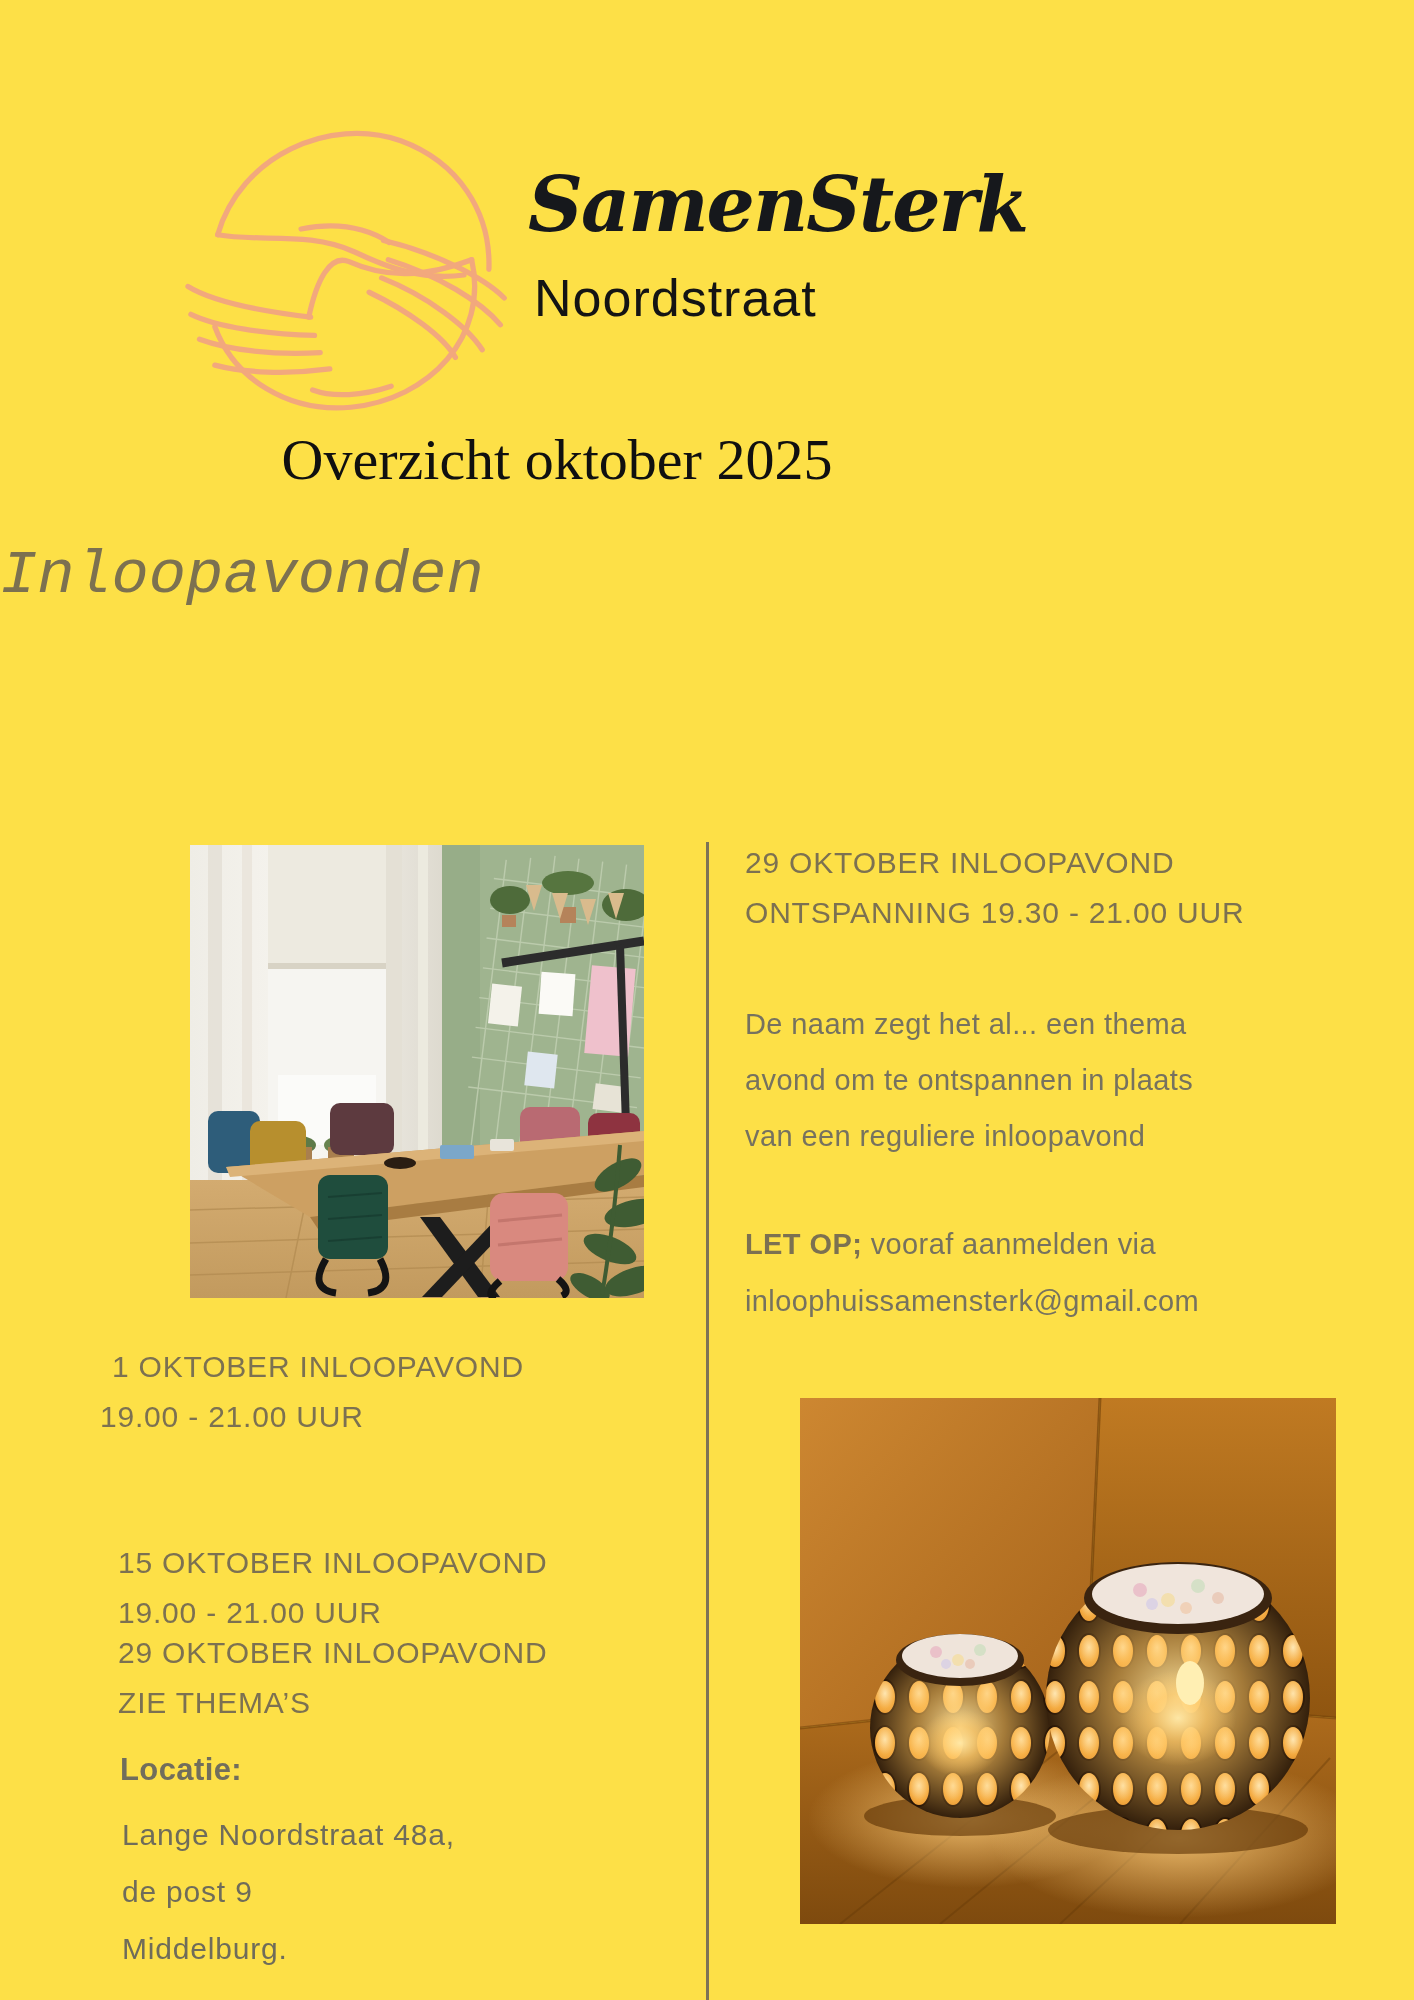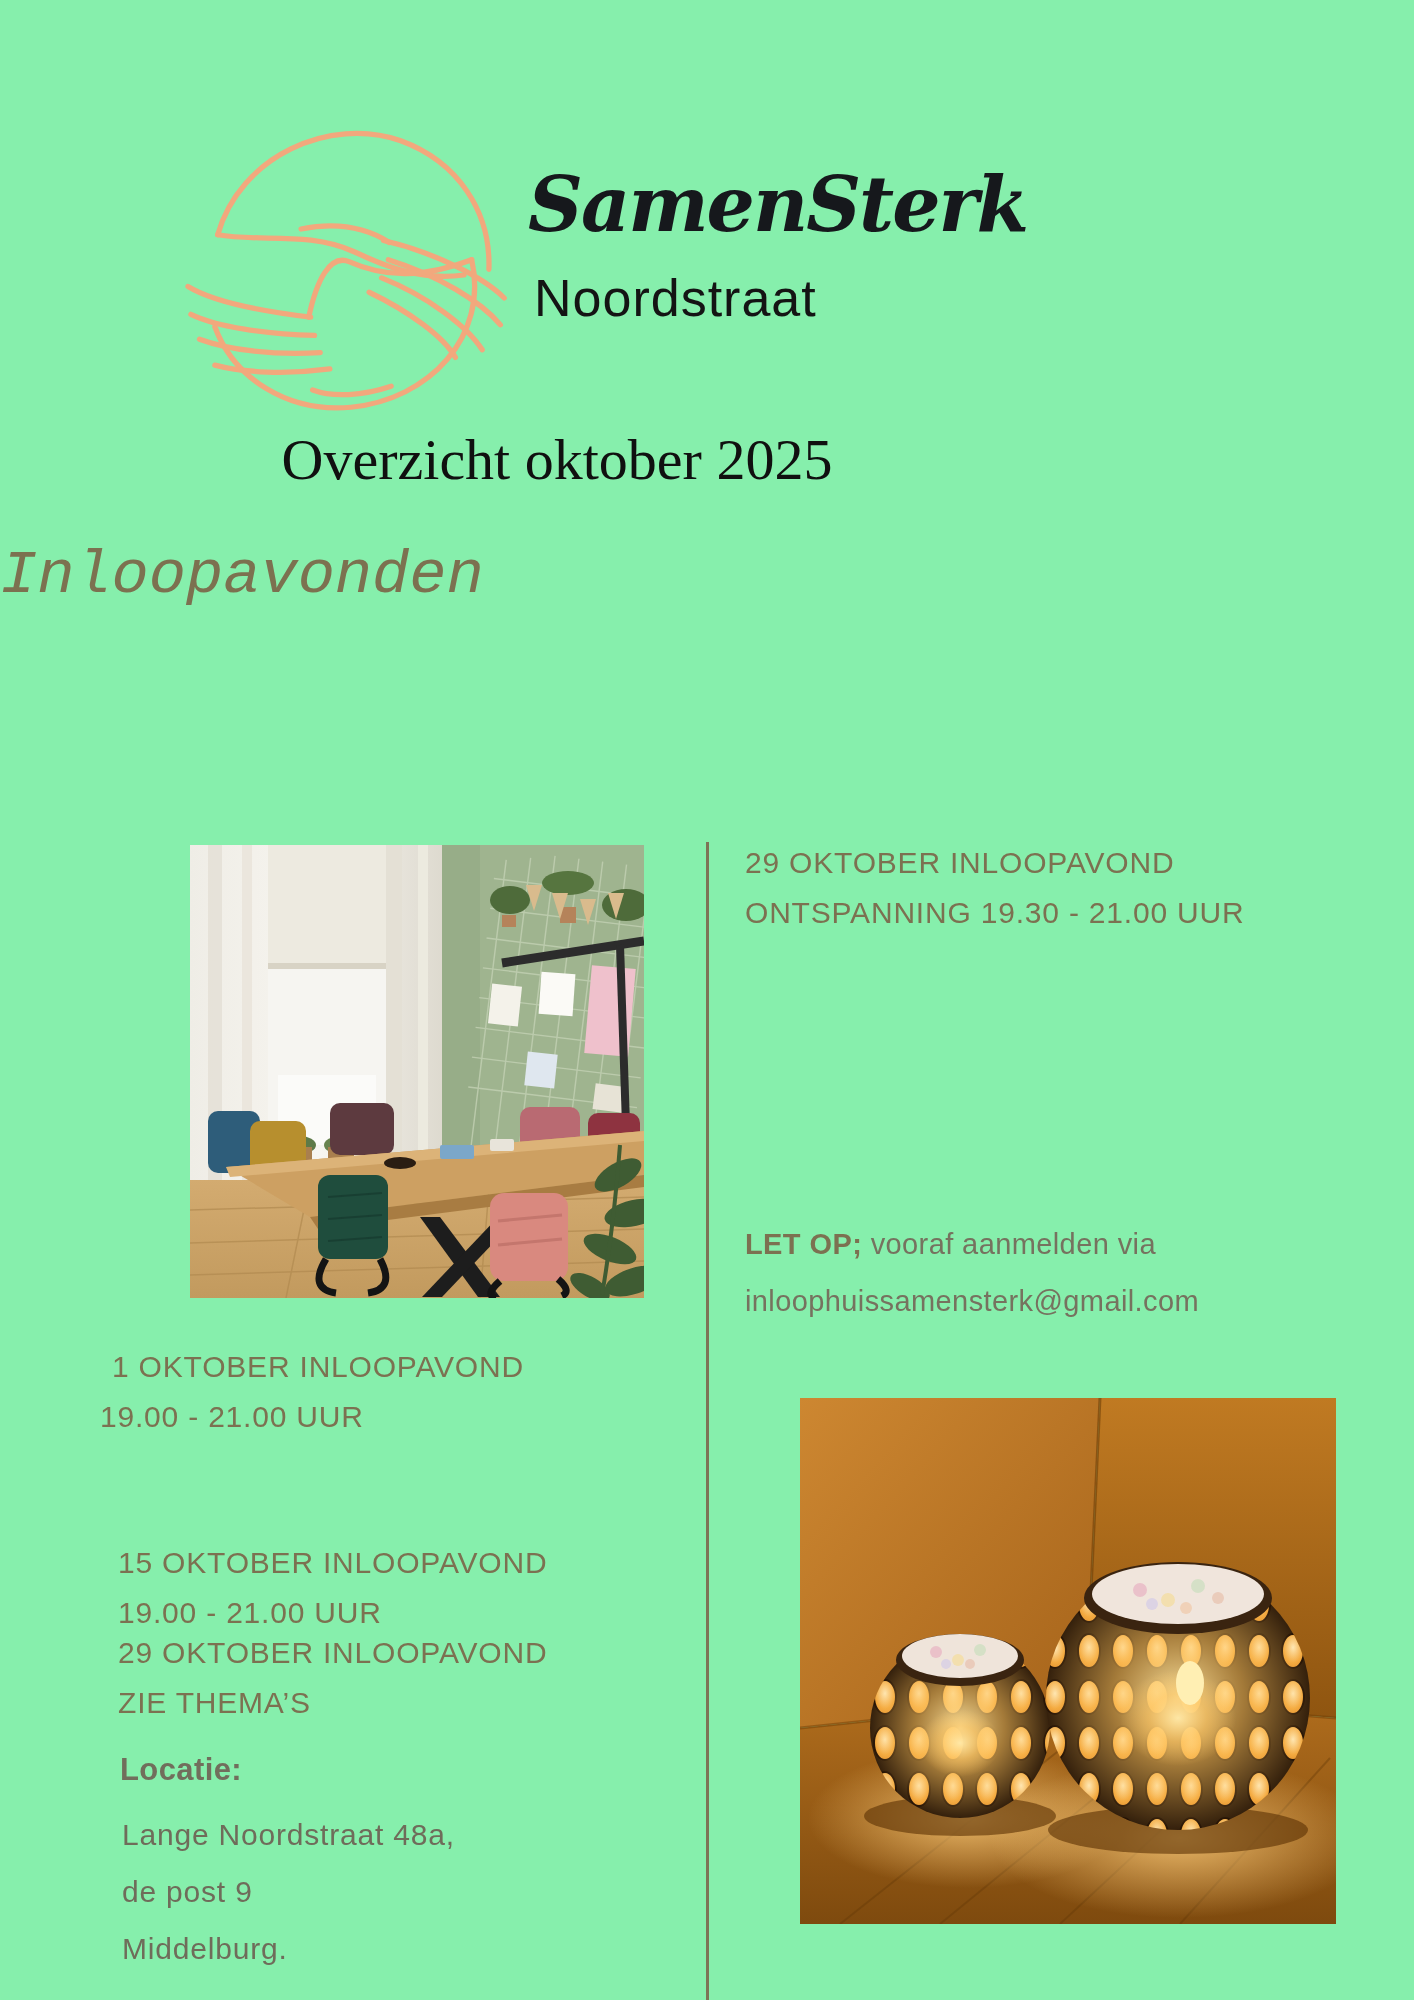--- a/index.html
+++ b/index.html
@@ -1,18 +1,18 @@
 <!DOCTYPE html>
 <html><head>
 <meta charset="utf-8">
 <style>
   html,body{margin:0;padding:0;background:#e8e6d9;}
   .canvas{
     position:relative;width:1414px;height:2000px;margin:0 auto;
-    background:#86efac;overflow:hidden;
+    background:#fde047;overflow:hidden;
     font-family:"Liberation Sans",sans-serif;color:#141414;
   }
   .abs{position:absolute;}
 
   
   .brand-name{
     left:528px;top:160px;
     font-family:"DejaVu Serif",serif;font-style:italic;font-weight:700;
     font-size:76px;letter-spacing:-2px;color:#16181c;white-space:nowrap;
   }
@@ -227,20 +227,25 @@
       <ellipse cx="400" cy="442" rx="22" ry="10" transform="rotate(30 400 442)"></ellipse>
     </g>
     <path d="M430,300 q-6,80 -18,150" stroke="#3f5c33" stroke-width="4" fill="none"></path>
   </svg>
 
   <div class="abs ev-head right-col-head">
     <div>29 OKTOBER INLOOPAVOND</div>
     <div>ONTSPANNING 19.30 - 21.00 UUR</div>
   </div>
 
+  <div class="abs para">
+    <div>De naam zegt het al... een thema</div>
+    <div>avond om te ontspannen in plaats</div>
+    <div>van een reguliere inloopavond</div>
+  </div>
 
   <div class="abs note">
     <div><b>LET OP;</b><span> vooraf aanmelden via</span></div>
     <div>inloophuissamensterk@gmail.com</div>
   </div>
 
   <svg class="abs photo photo-candles" viewBox="0 0 536 526" role="img" aria-label="Twee mozaiek waxinelichthouders met brandende kaarsen">
     <defs>
       <linearGradient id="wallL" x1="0" y1="0" x2="1" y2="1">
         <stop offset="0" stop-color="#cd8731"></stop>

